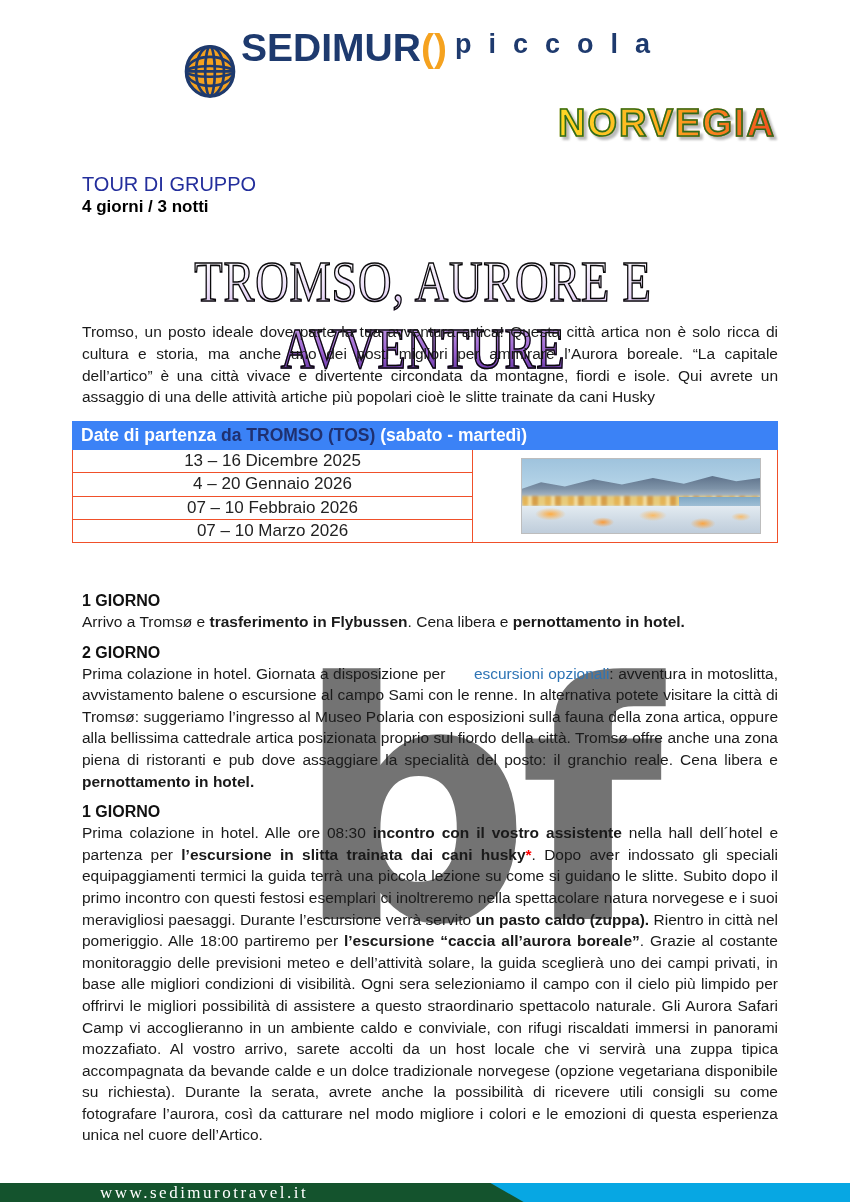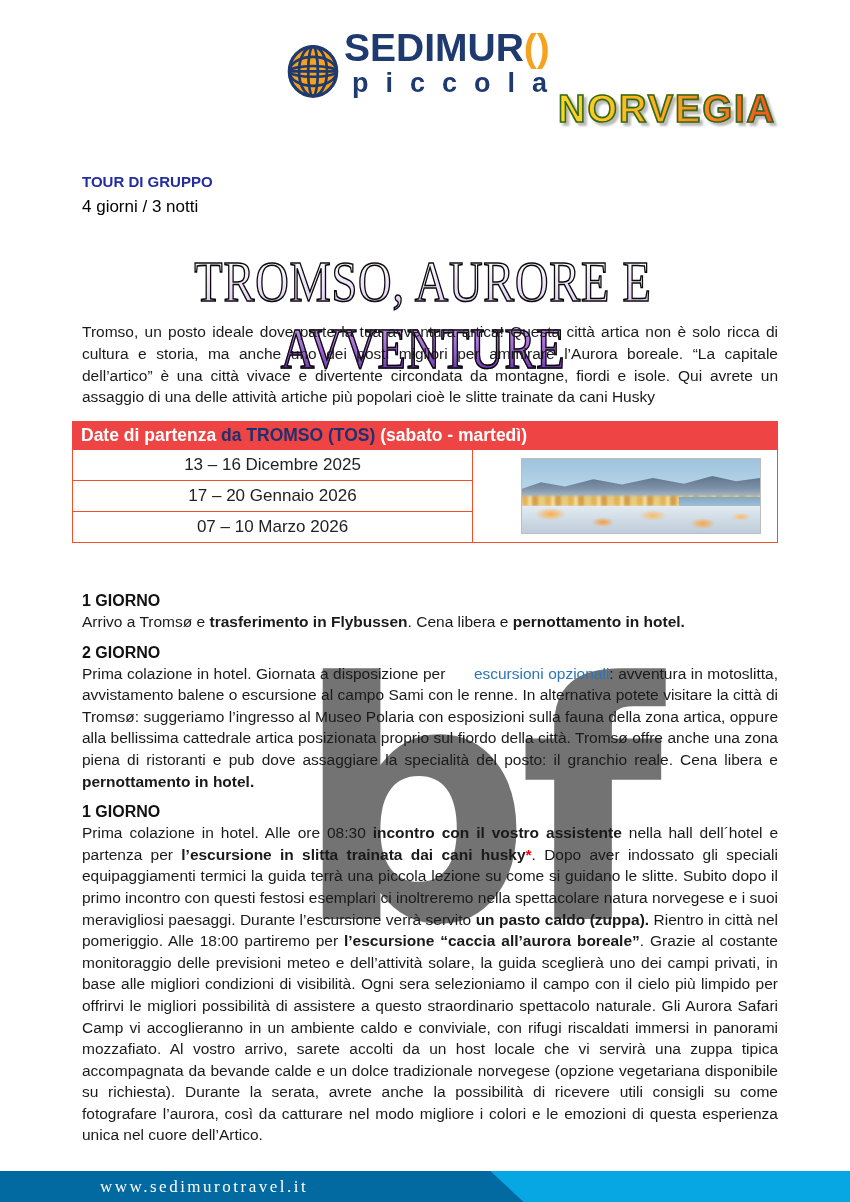--- a/index.html
+++ b/index.html
@@ -6,52 +6,52 @@
   html,body { background:#888; }
   .page {
     position:relative; width:850px; height:1202px; margin:0 auto;
     background:#ffffff; overflow:hidden;
     font-family:"Liberation Sans", sans-serif; color:#1a1a1a;
   }
   
   .logo-block { position:absolute; left:0; right:0; top:28px; display:flex; justify-content:center; }
   .logo { display:flex; align-items:flex-start; }
   .globe { width:54px; height:70px; margin-top:10px; margin-right:4px; }
-  .logo-text { display:flex; flex-direction:column; line-height:1; }
+  .logo-text { display:flex; flex-direction:row; line-height:1; }
   .brand-line { font-size:39px; font-weight:700; color:#1E3A6E; letter-spacing:0; }
   .brand-parens { color:#F5A21F; }
   .travel-line { font-size:27px; font-weight:700; color:#1E3A6E; letter-spacing:17px; margin-top:3px; padding-left:8px; }
   
   .norvegia {
-    position:absolute; right:74px; top:88px;
+    position:absolute; right:74px; top:102px;
     font-size:38px; font-weight:700; letter-spacing:2px;
     background:linear-gradient(180deg,#ffe94a 0%, #ffb423 45%, #f0591f 100%);
     background:linear-gradient(90deg,#ffd824 0%, #ffae1e 45%, #f4511e 100%);
     -webkit-background-clip:text; background-clip:text; color:transparent;
     -webkit-text-stroke:1.6px #2e6b1e;
     filter:drop-shadow(3px 3px 1px rgba(130,130,130,.55));
   }
   .red-subtitle { position:absolute; right:73px; top:148px; font-size:20px; font-weight:700; color:#E21D24; }
-  .tour-group { position:absolute; left:82px; top:173px; font-size:15px; font-weight:700; color:#232E9C; }
-  .duration { position:absolute; left:82px; top:197px; font-size:17px; font-weight:400; color:#000; }
+  .tour-group { position:absolute; left:82px; top:173px; font-size:20px; font-weight:400; color:#232E9C; }
+  .duration { position:absolute; left:82px; top:197px; font-size:17px; font-weight:700; color:#000; }
   
   .main-title { position:absolute; left:0; right:4px; top:248px; text-align:center; }
   .main-title span {
     display:inline-block; transform:scaleX(0.8);
     font-family:"Liberation Serif", serif; font-size:58px; font-weight:500; letter-spacing:1px;
     background:linear-gradient(180deg,#ffffff 4%, #e9d9f7 35%, #9a5fd0 78%, #4d2390 100%);
     -webkit-background-clip:text; background-clip:text; color:transparent;
     -webkit-text-stroke:1.6px #0a0a0a;
   }
   
   .intro { position:absolute; left:82px; width:696px; top:321px; font-size:15.5px; line-height:21.8px; text-align:justify; }
   
   .departures { position:absolute; left:72px; top:421px; width:706px; }
   .dep-banner {
-    background:#ef4444; height:29px; line-height:29px; padding-left:9px;
+    background:#3b82f6; height:29px; line-height:29px; padding-left:9px;
     font-size:17.5px; font-weight:700; color:#fff;
   }
   .dep-table { display:flex; border:1.5px solid #F0502A; border-top:none; height:93px; }
   .dates-col { width:399px; display:flex; flex-direction:column;justify-content:center; }
   .date-row { flex:1; display:flex; align-items:center; justify-content:center; font-size:17px; color:#222; border-bottom:1.5px solid #F0502A; }
   .date-row:last-child { border-bottom:none; }
   .photo-col { flex:1; border-left:1.5px solid #F0502A; display:flex; align-items:center; }
   .photo { width:240px; height:76px; border:1px solid #bdbdbd; position:relative; overflow:hidden; margin-left:48px; background:#b7d6e9; }
   .ph-sky { position:absolute; inset:0; background:linear-gradient(180deg,#9fc3dd 0%, #b7d6e9 42%, #cfe3ef 58%); }
   .ph-mountain { position:absolute; left:0; right:0; top:16%; height:44%;
@@ -80,21 +80,21 @@
   .days { position:absolute; left:82px; width:696px; top:592px; z-index:2; }
   .day { margin-bottom:11px; }
   .day-h { font-size:16px; font-weight:700; color:#111; margin-bottom:1px; }
   .day-p { font-size:15.5px; line-height:21.6px; text-align:justify; }
   .seg-b { font-weight:700; }
   .seg-blue { color:#2E74B5;margin-left:24px; }
   .seg-red { color:#FF0000; font-weight:700; }
   .seg-navy { color:#1F3070; }
   .seg-w { color:#ffffff; }
   
-  .footer { position:absolute; left:0; right:0; bottom:0; height:31px; background:#0369a1; z-index:3; }
+  .footer { position:absolute; left:0; right:0; bottom:0; height:19px; background:#14532d; z-index:3; }
   .footer::after { content:""; position:absolute; inset:0; background:#07A7E3;
     clip-path:polygon(57.7% 0, 100% 0, 100% 100%, 61.6% 100%); }
   .footer-url {
     position:absolute; left:100px; top:50%; transform:translateY(-50%); z-index:1;
     color:#fff; font-family:"Liberation Serif", serif; font-size:17px; letter-spacing:2.5px;
   }
 </style>
 </head>
 <body>
 
@@ -127,21 +127,22 @@
 
   <div class="main-title"><span>TROMSO, AURORE E AVVENTURE</span></div>
 
   <p class="intro">Tromso, un posto ideale dove parte la tua avventura artica! Questa città artica non è solo ricca di cultura e storia, ma anche uno dei posti migliori per ammirare l’Aurora boreale. “La capitale dell’artico” è una città vivace e divertente circondata da montagne, fiordi e isole. Qui avrete un assaggio di una delle attività artiche più popolari cioè le slitte trainate da cani Husky</p>
 
   <div class="departures">
     <div class="dep-banner"><span class="seg-w">Date di partenza </span><span class="seg-navy">da TROMSO (TOS)</span><span class="seg-w">  (sabato - martedì)</span></div>
     <div class="dep-table">
       <div class="dates-col">
         <div class="date-row">13 – 16 Dicembre 2025</div>
-        <div class="date-row">17 – 20 Gennaio 2026</div>
+        <div class="date-row">4 – 20 Gennaio 2026</div>
+        <div class="date-row">07 – 10 Febbraio 2026</div>
         <div class="date-row">07 – 10 Marzo 2026</div>
       </div>
       <div class="photo-col">
         <div class="photo">
           <div class="ph-sky"></div>
           <div class="ph-mountain"></div>
           <div class="ph-lights"></div>
           <div class="ph-water"></div>
           <div class="ph-snow"></div>
         </div>

